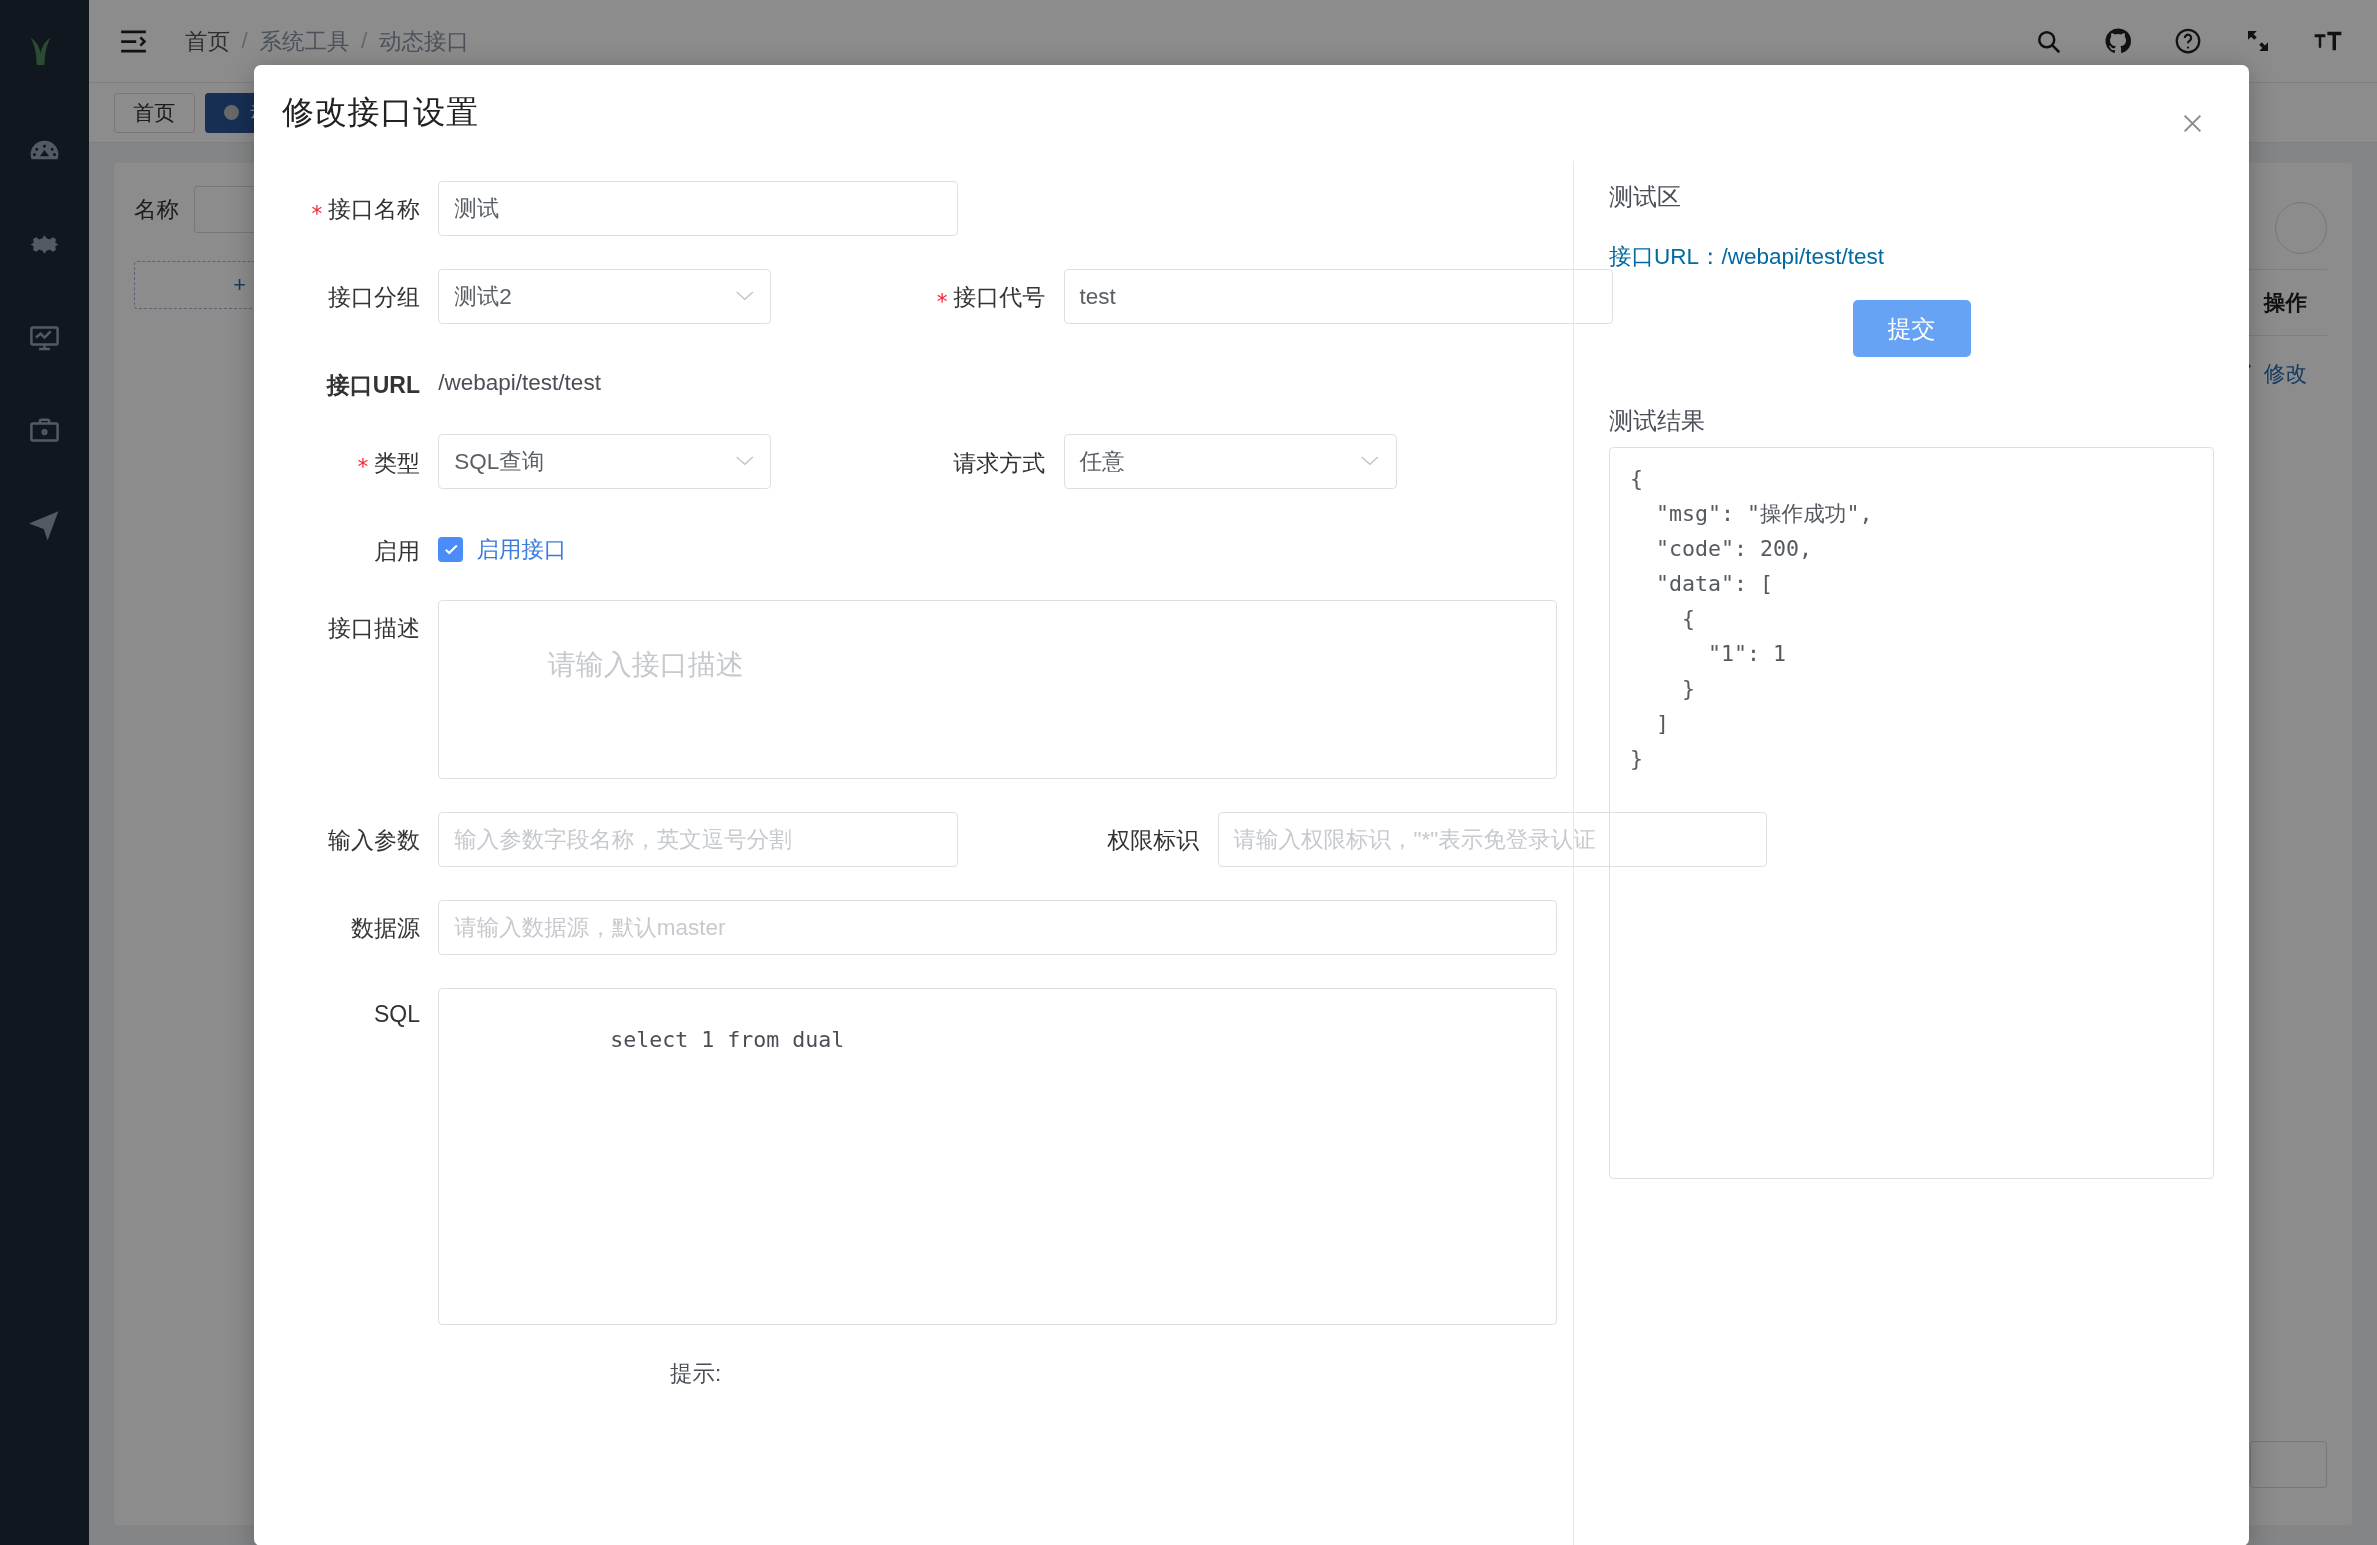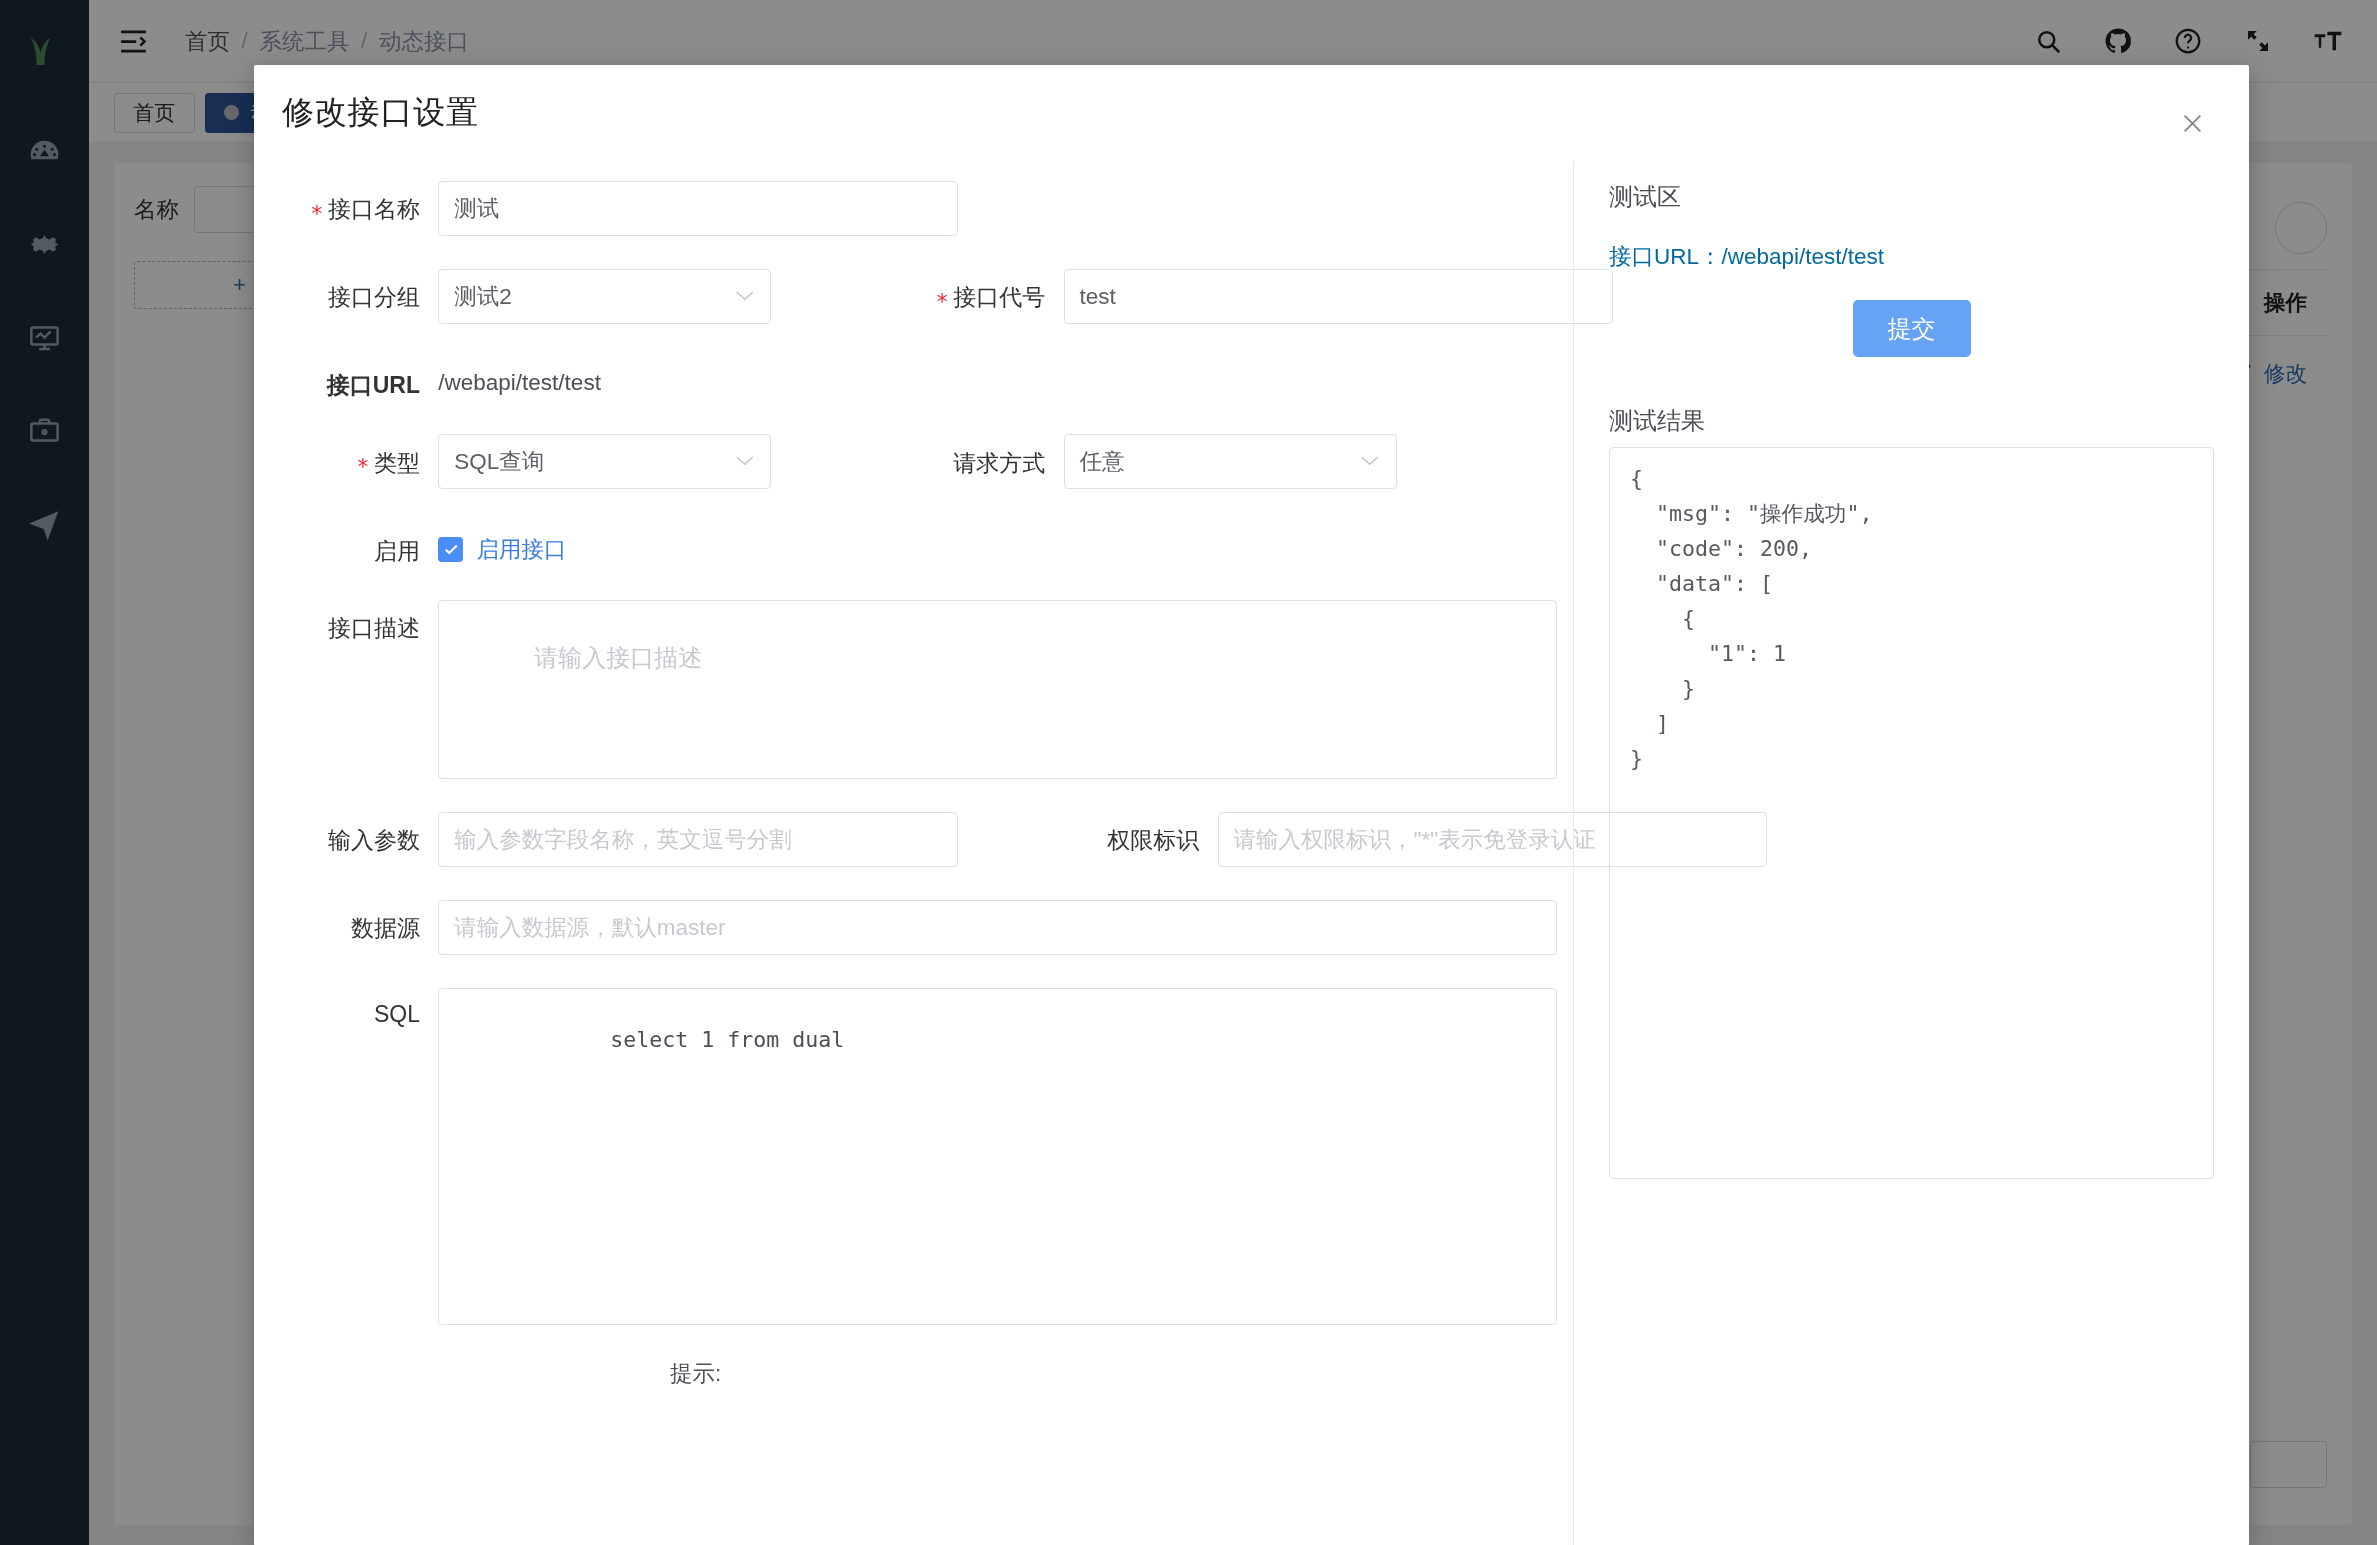--- a/index.html
+++ b/index.html
@@ -120,21 +120,21 @@
     position: absolute; inset: 0;
     background: rgba(0,0,0,0.45);
   }
 
   
   #modal {
     position: absolute;
     left: 254px; top: 65px;
     width: 1995px; height: 1481px;
     background: #fff;
-    border-radius: 2px;
+    border-radius: 7px;
     box-shadow: 0 5px 27px rgba(0,0,0,0.25);
     overflow: hidden;
   }
   #modal-header {
     height: 96px;
     display: flex; align-items: center;
     padding: 0 47px 0 28px;
     position: relative;
   }
   #modal-title {
@@ -216,21 +216,21 @@
     background: #4b8df8; border: 0.8px solid #4b8df8;
     display:flex; align-items:center; justify-content:center;
   }
   .cbox svg { display:block; }
   .cblabel { font-size: 22.5px; color: #3b7ddd; }
 
   .ta {
     border: 0.8px solid #dcdfe6;
     border-radius: 4.2px;
     background: #fff;
-    font-size: 24px;
+    font-size: 28px;
     color: #5a5f66;
     padding: 13.3px 15px;
     position: relative;
     overflow: hidden;
     white-space: pre;
   }
   .ta .ph { color: #c6c9ce; }
   .ta.w-desc { width: 1119px; height: 179px; }
   .ta.w-sql  { width: 1119px; height: 337px; font-family: "DejaVu Sans Mono","Liberation Mono", monospace; font-size: 21.6px; color:#4a4f57; }
   .resize-grip {

